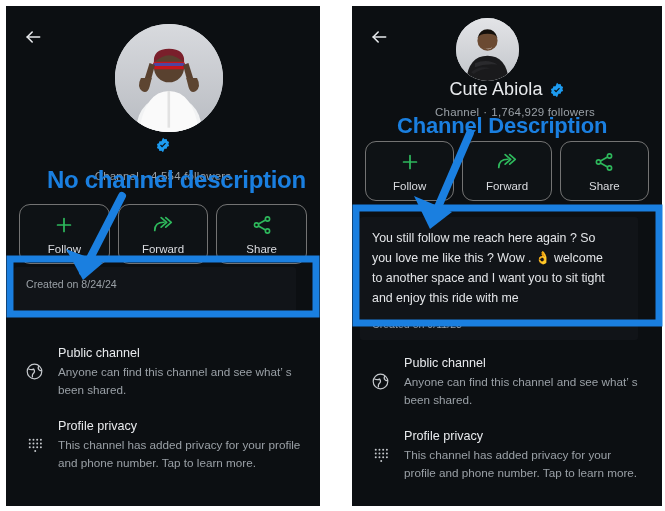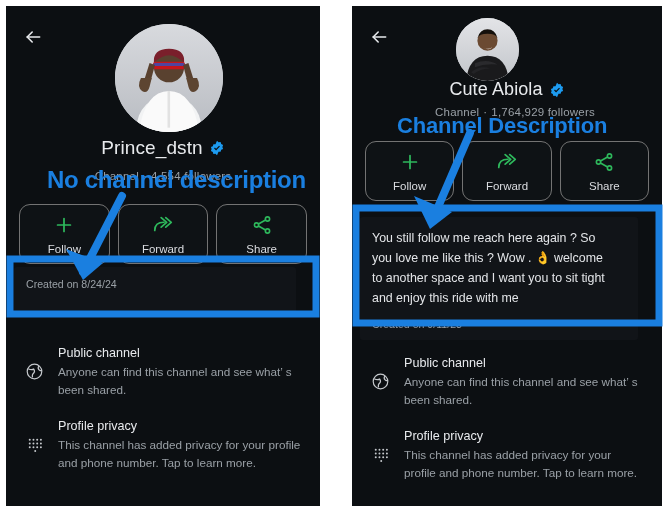--- a/index.html
+++ b/index.html
@@ -142,21 +142,20 @@
         <rect x="35" y="35" width="30" height="7" rx="3.2" fill="#c4161c"></rect>
         <rect x="35.5" y="36" width="29" height="3" rx="1.5" fill="#2a54c9" opacity=".75"></rect>
         <path d="M27 52 l5 -16 l5 2 l-4 15z" fill="#59412f"></path>
         <path d="M73 52 l-5 -16 l-5 2 l4 15z" fill="#59412f"></path>
         <path d="M24 50 q-4 8 1 12 q5 3 7 -4 l2 -8z" fill="#5d4531"></path>
         <path d="M76 50 q4 8 -1 12 q-5 3 -7 -4 l-2 -8z" fill="#5d4531"></path>
       </svg>
     </div>
 
     <div class="name-row">
-      <span class="channel-name">Prince_dstn</span>
       <svg class="verified" viewBox="0 0 24 24">
         <path fill="#1d9bf0" d="M12 1.2l2.3 2.1 3.1-.3.9 3 2.8 1.4-1 3 1 3-2.8 1.4-.9 3-3.1-.3L12 22.8l-2.3-2.1-3.1.3-.9-3-2.8-1.4 1-3-1-3 2.8-1.4.9-3 3.1.3z"></path>
         <path fill="#0c0f12" d="M10.6 15.6l-3-3 1.3-1.3 1.7 1.7 4.5-4.5 1.3 1.3z"></path>
       </svg>
     </div>
 
     <div class="meta-row">
       <span>Channel</span><span class="meta-dot">·</span><span>4,554 followers</span>
     </div>
 

